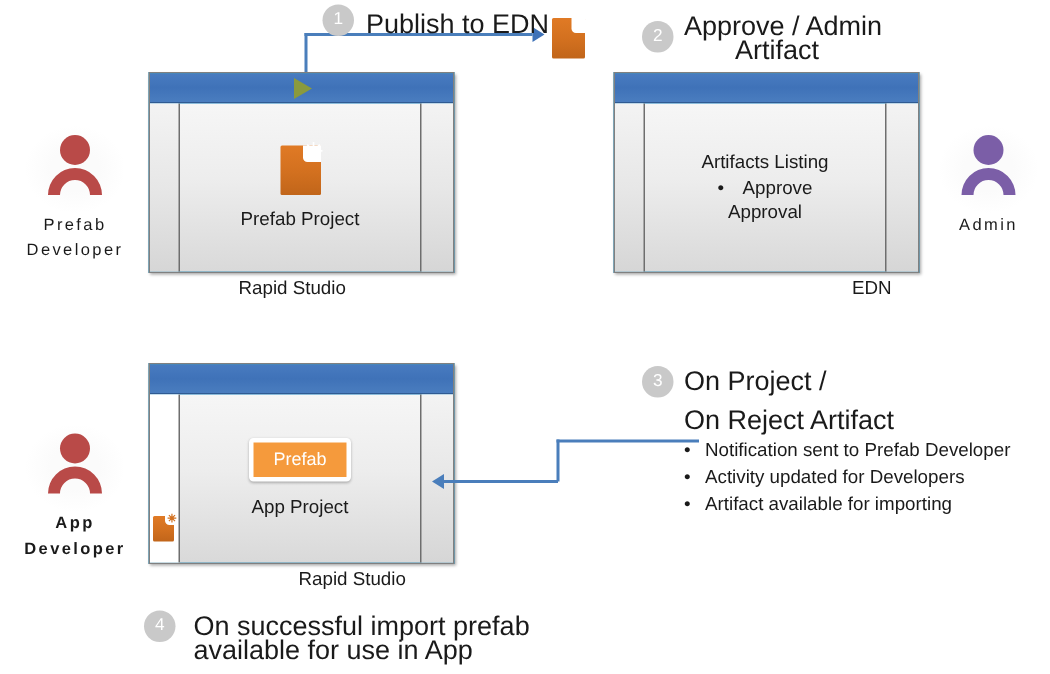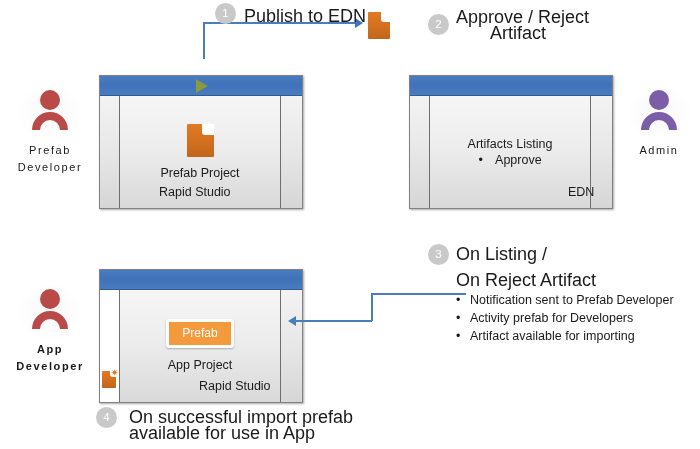--- a/index.html
+++ b/index.html
@@ -19,21 +19,20 @@
     overflow: hidden;
   }
 
   
   .window {
     position: absolute;
     box-sizing: border-box;
     border: 1px solid #808080;
     background: #0ea5e9;
     box-shadow: 1px 1px 2px rgba(0,0,0,0.35);
-    margin-top: 27px;
   }
   .win-title {
     height: 19px;
     background: linear-gradient(180deg, #487bc0 0%, #3f72b8 50%, #4a7dbf 100%);
     border-bottom: 1px solid #2f5party;
     border-bottom: 1px solid #2f5a92;
     position: relative;
   }
   .win-body {
     position: absolute;
@@ -251,21 +250,21 @@
         <line x1="10" y1="1.5" x2="10" y2="18.5"></line>
         <line x1="1.5" y1="10" x2="18.5" y2="10"></line>
         <line x1="4" y1="4" x2="16" y2="16"></line>
         <line x1="16" y1="4" x2="4" y2="16"></line>
       </g>
       <circle cx="10" cy="10" r="3.2" fill="#ffffff"></circle>
     </svg>
   </div>
 
   <div class="step-circle" style="left:428px; top:14px;">2</div>
-  <div class="step-label" style="left:456px; top:6px;">Approve / Reject</div>
+  <div class="step-label" style="left:456px; top:6px;">Approve / Admin</div>
   <div class="step-label" style="left:490px; top:22px;text-align:center;">Artifact</div>
 
   <div class="person" style="left:7px; top:84px;">
     <div class="glow">
       <svg width="46" height="44" viewBox="0 0 46 44" style="position:absolute; left:10px; top:4px;">
         <circle cx="23" cy="12" r="10" fill="#b94a48"></circle>
         <path d="M5 42 a18 18 0 0 1 36 0 l-8 0 a10 10 0 0 0 -20 0 z" fill="#b94a48"></path>
       </svg>
     </div>
     <div class="pname">Prefab</div>
@@ -304,20 +303,21 @@
     <div class="win-body">
       <div class="pane-left"></div>
       <div class="pane-center">
         <div class="listing">
           <div>Artifacts Listing</div>
           <div class="bullet-line">
             <span>•</span>
             <span style="display:inline-block; width:6px;"></span>
             <span>Approve</span>
           </div>
+          <div>Approval</div>
         </div>
       </div>
       <div class="pane-right"></div>
     </div>
   </div>
   <div class="win-caption" style="left:568px; top:185px;">EDN</div>
 
   <div class="person" style="left:616px; top:84px;">
     <div class="glow">
       <svg width="46" height="44" viewBox="0 0 46 44" style="position:absolute; left:10px; top:4px;">
@@ -360,36 +360,36 @@
       <div class="pane-center">
         <div class="prefab-badge" style="margin-bottom:9px;">Prefab</div>
         <div class="proj-label">App  Project</div>
       </div>
       <div class="pane-right"></div>
     </div>
   </div>
   <div class="win-caption" style="left:199px; top:379px;">Rapid Studio</div>
 
   <div class="step-circle" style="left:428px; top:244px;">3</div>
-  <div class="step-label" style="left:456px; top:243px;">On Listing /</div>
+  <div class="step-label" style="left:456px; top:243px;">On Project /</div>
   <div class="step-label" style="left:456px; top:269px;">On Reject Artifact</div>
 
   <div class="conn h" style="left:371px; top:293px; width:95px;"></div>
   <div class="conn v" style="left:371px; top:293px; height:28px;"></div>
   <div class="conn h" style="left:296px; top:320px; width:76px;"></div>
   <div class="arrow-head left" style="left:288px; top:316px;"></div>
 
   <div class="bullets" style="left:456px; top:291px; width:235px;">
     <div class="row">
       <div class="dot">•</div>
       <div class="txt">Notification sent to Prefab Developer</div>
     </div>
     <div class="row">
       <div class="dot">•</div>
-      <div class="txt">Activity prefab for Developers</div>
+      <div class="txt">Activity updated for Developers</div>
     </div>
     <div class="row">
       <div class="dot">•</div>
       <div class="txt">Artifact available for importing</div>
     </div>
   </div>
 
   <div class="step-circle" style="left:96px; top:407px;">4</div>
   <div class="step-label" style="left:129px; top:422px;">available for use in App</div>
   <div class="step-label" style="left:129px; top:406px;">On successful import prefab</div>

